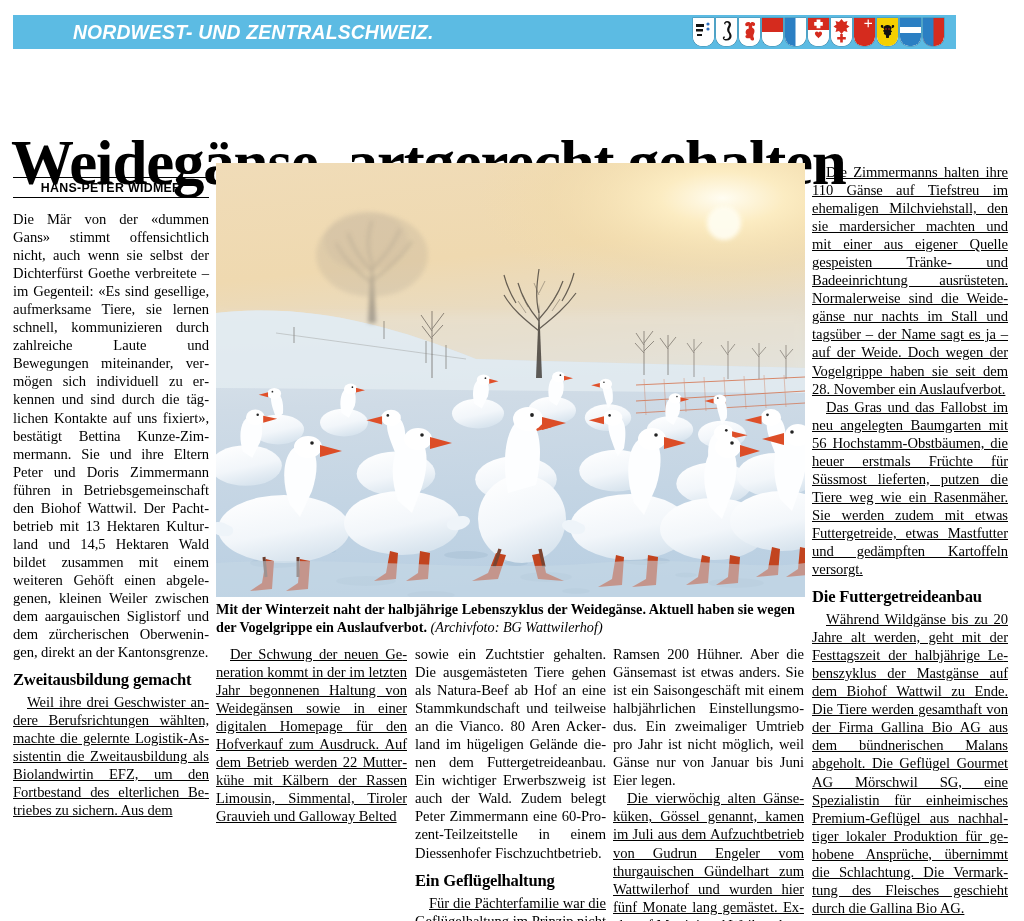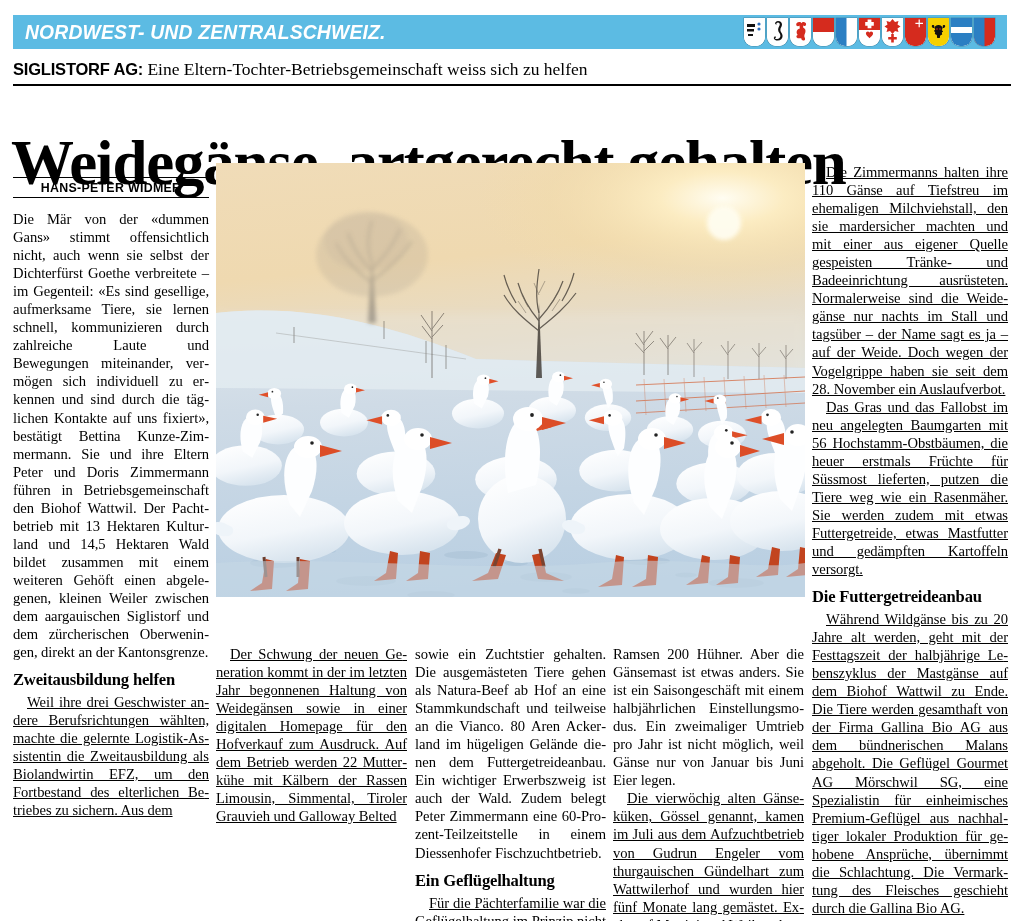--- a/index.html
+++ b/index.html
@@ -19,26 +19,27 @@
     width: 1024px;
     height: 921px;
     background: #fff;
   }
 
   
   .masthead {
     position: absolute;
     left: 13px;
     top: 15px;
-    width: 994px;
+    width: 895px;
     height: 34px;
     background: #5cbbe3;
     display: flex;
     align-items: center;
     justify-content: space-between;
+    padding-left: 48px;
   }
   .masthead-title {
     font-family: "Liberation Sans", sans-serif;
     font-weight: bold;
     font-style: italic;
     font-size: 21px;
     letter-spacing: 0.2px;
     color: #ffffff;
     padding-left: 13px;
     transform: scaleX(0.92);
@@ -273,36 +274,29 @@
       </span>
       <span class="crest">
         <svg viewBox="0 0 21 28">
             <path d="M0 0h21v19a9 9 0 0 1-10.5 9A9 9 0 0 1 0 19Z" fill="#d52b1e"></path>
             <path d="M0 0h10.5v28H0Z" fill="#2b7fc3"></path>
           </svg>
       </span>
     </div>
   </div>
 
-  <div class="kicker-wrap">
-    <div class="kicker">
-      <span class="loc">SIGLISTORF AG</span><span class="loc">:</span>
-      <span class="sub">Eine Eltern-Tochter-Betriebsgemeinschaft weiss sich zu helfen</span>
-    </div>
-    <div class="rule-thick"></div>
-  </div>
 
   <h1 class="headline">Weidegänse, artgerecht gehalten</h1>
 
   <div class="col col1">
     <div class="byline-rule-top"></div>
     <div class="byline">HANS-PETER WIDMER</div>
     <div id="col1-body">
         <p class="body">Die Mär von der «dummen Gans» stimmt offensichtlich nicht, auch wenn sie selbst der Dichterfürst Goethe verbreite­te – im Gegenteil: «Es sind ge­sellige, aufmerksame Tiere, sie lernen schnell, kommunizieren durch zahlreiche Laute und Bewegungen miteinander, ver­mögen sich individuell zu er­kennen und sind durch die täg­lichen Kontakte auf uns fixiert», bestätigt Bettina Kunze-Zim­mermann. Sie und ihre Eltern Peter und Doris Zimmermann führen in Betriebsgemeinschaft den Biohof Wattwil. Der Pacht­betrieb mit 13 Hektaren Kultur­land und 14,5 Hektaren Wald bildet zusammen mit einem weiteren Gehöft einen abgele­genen, kleinen Weiler zwischen dem aargauischen Siglistorf und dem zürcherischen Oberwenin­gen, direkt an der Kantonsgren­ze.</p>
-        <h3 class="subhead">Zweitausbildung helfen</h3>
+        <h3 class="subhead">Zweitausbildung gemacht</h3>
         <p class="body indent">Weil ihre drei Geschwister an­dere Berufsrichtungen wählten, machte die gelernte Logistik-As­sistentin die Zweitausbildung als Biolandwirtin EFZ, um den Fortbestand des elterlichen Be­triebes zu sichern. Aus dem</p>
       </div>
   </div>
 
   <div class="photo-block">
     <div class="photo">
       <svg width="589" height="434" viewBox="0 0 589 434" preserveAspectRatio="none" role="img">
         <defs>
           <linearGradient id="sky" x1="0" y1="0" x2="0.25" y2="1">
             <stop offset="0" stop-color="#f0dcb8"></stop>
@@ -602,20 +596,24 @@
             <path d="M2 -24 L-20 -18 L2 -12 Z" fill="#dc4d27"></path>
             <circle cx="10" cy="-25" r="1.8" fill="#222"></circle>
             <path d="M-10 90 L-14 112 L-26 120 L-4 118 L-2 92 Z" fill="#c2441f"></path>
             <path d="M18 90 L16 112 L4 120 L26 118 L28 92 Z" fill="#c2441f"></path>
           </g>
         </g>
 
         <path d="M0 400 C 120 392, 260 410, 380 400 C 470 392, 540 408, 589 400 L589 434 L0 434 Z" fill="#c6d8e6" opacity="0.55"></path>
       </svg>
     </div>
+    <div class="caption">
+      <span class="cap-main">Mit der Winterzeit naht der halbjährige Lebenszyklus der Weidegänse. Aktuell haben sie wegen der Vogelgrippe ein Auslaufverbot.</span>
+      <span class="cap-credit">(Archivfoto:  BG Wattwilerhof)</span>
+    </div>
   </div>
 
   <div class="lowcol lowcol2" id="col2-body">
       <p class="body indent">Der Schwung der neuen Ge­neration kommt in der im letz­ten Jahr begonnenen Haltung von Weidegänsen sowie in ei­ner digitalen Homepage für den Hofverkauf zum Ausdruck. Auf dem Betrieb werden 22 Mutter­kühe mit Kälbern der Rassen Limousin, Simmental, Tiroler Grauvieh und Galloway Belted</p>
     </div>
   <div class="lowcol lowcol3" id="col3-body">
       <p class="body">sowie ein Zuchtstier gehalten. Die ausgemästeten Tiere gehen als Natura-Beef ab Hof an eine Stammkundschaft und teilweise an die Vianco. 80 Aren Acker­land im hügeligen Gelände die­nen dem Futtergetreideanbau. Ein wichtiger Erwerbszweig ist auch der Wald. Zudem belegt Peter Zimmermann eine 60-Pro­zent-Teilzeitstelle in einem Dies­senhofer Fischzuchtbetrieb.</p>
       <h3 class="subhead">Ein Geflügelhaltung</h3>
       <p class="body indent">Für die Pächterfamilie war die Geflügelhaltung im Prinzip nicht neu, sie hielt schon in</p>
     </div>

